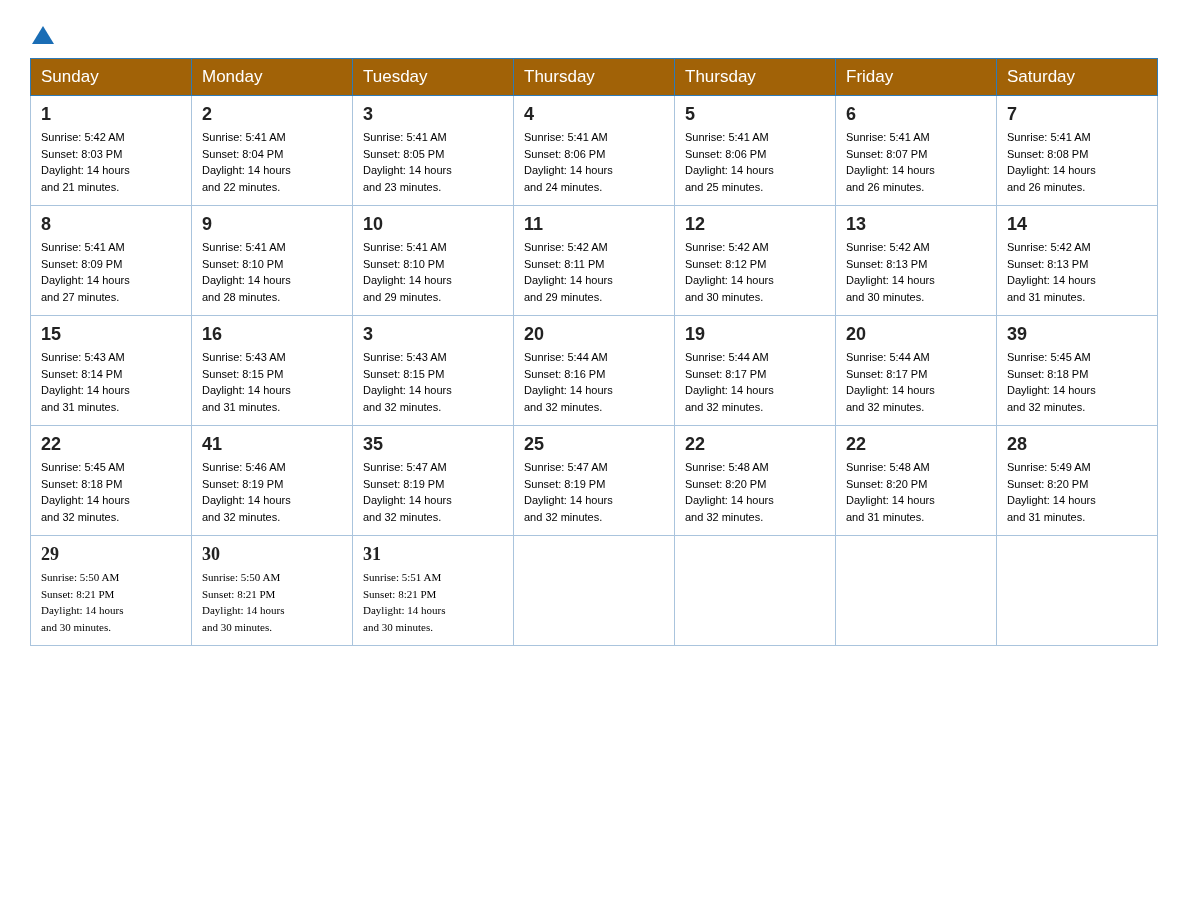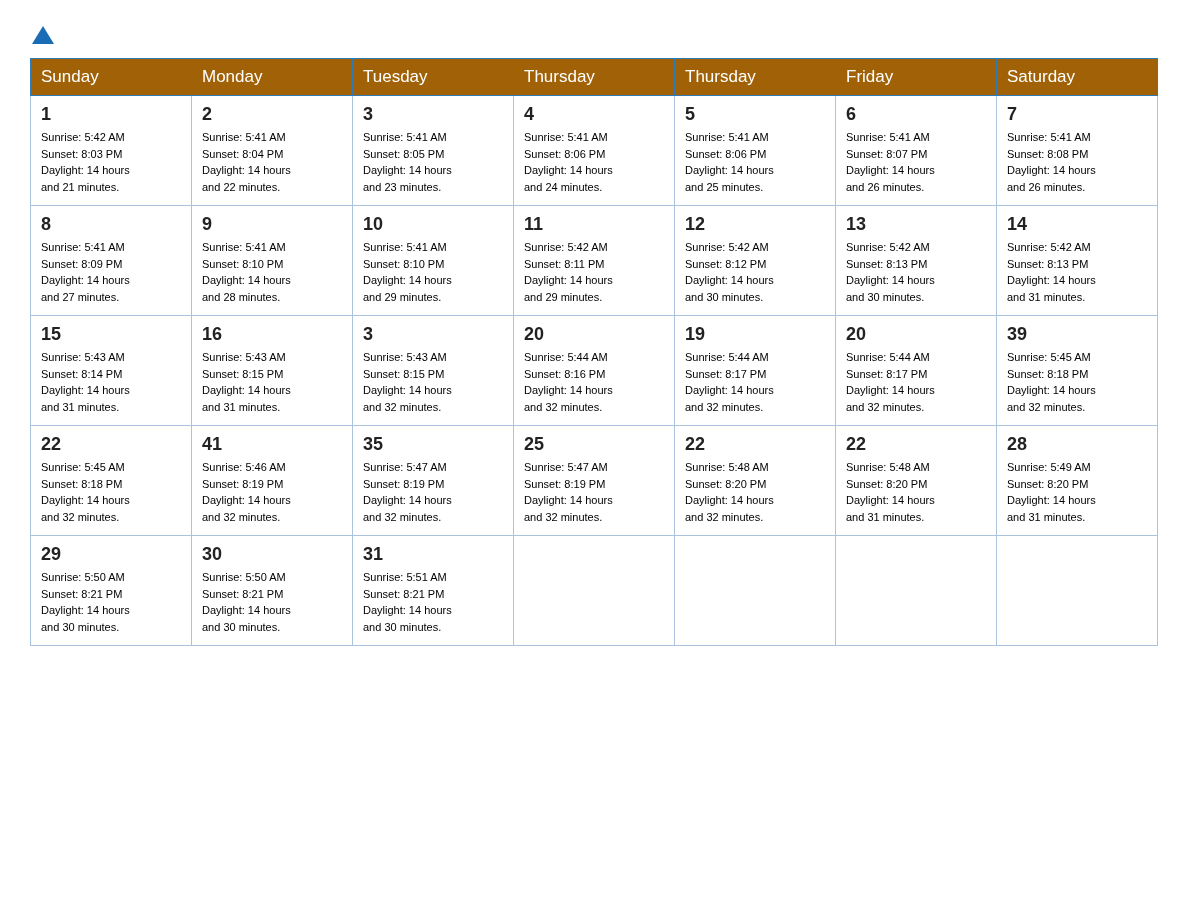--- a/index.html
+++ b/index.html
@@ -84,20 +84,21 @@
     .day-info {
       font-size: 11px;
       color: #000000;
       line-height: 1.5;
     }
     .empty-cell {
       background: #fff;
     }
     tr:last-child td {
       min-height: 90px;
+      font-family: Liberation Serif, serif;
     }
   </style>
 </head>
 <body>
 
 <div class="header-row">
   <div class="logo">
     <div style="display:flex; align-items:center;">
       <span class="logo-general"></span>
       <svg width="22" height="22" viewBox="0 0 22 22" style="margin-left:2px; margin-top:-4px;">

